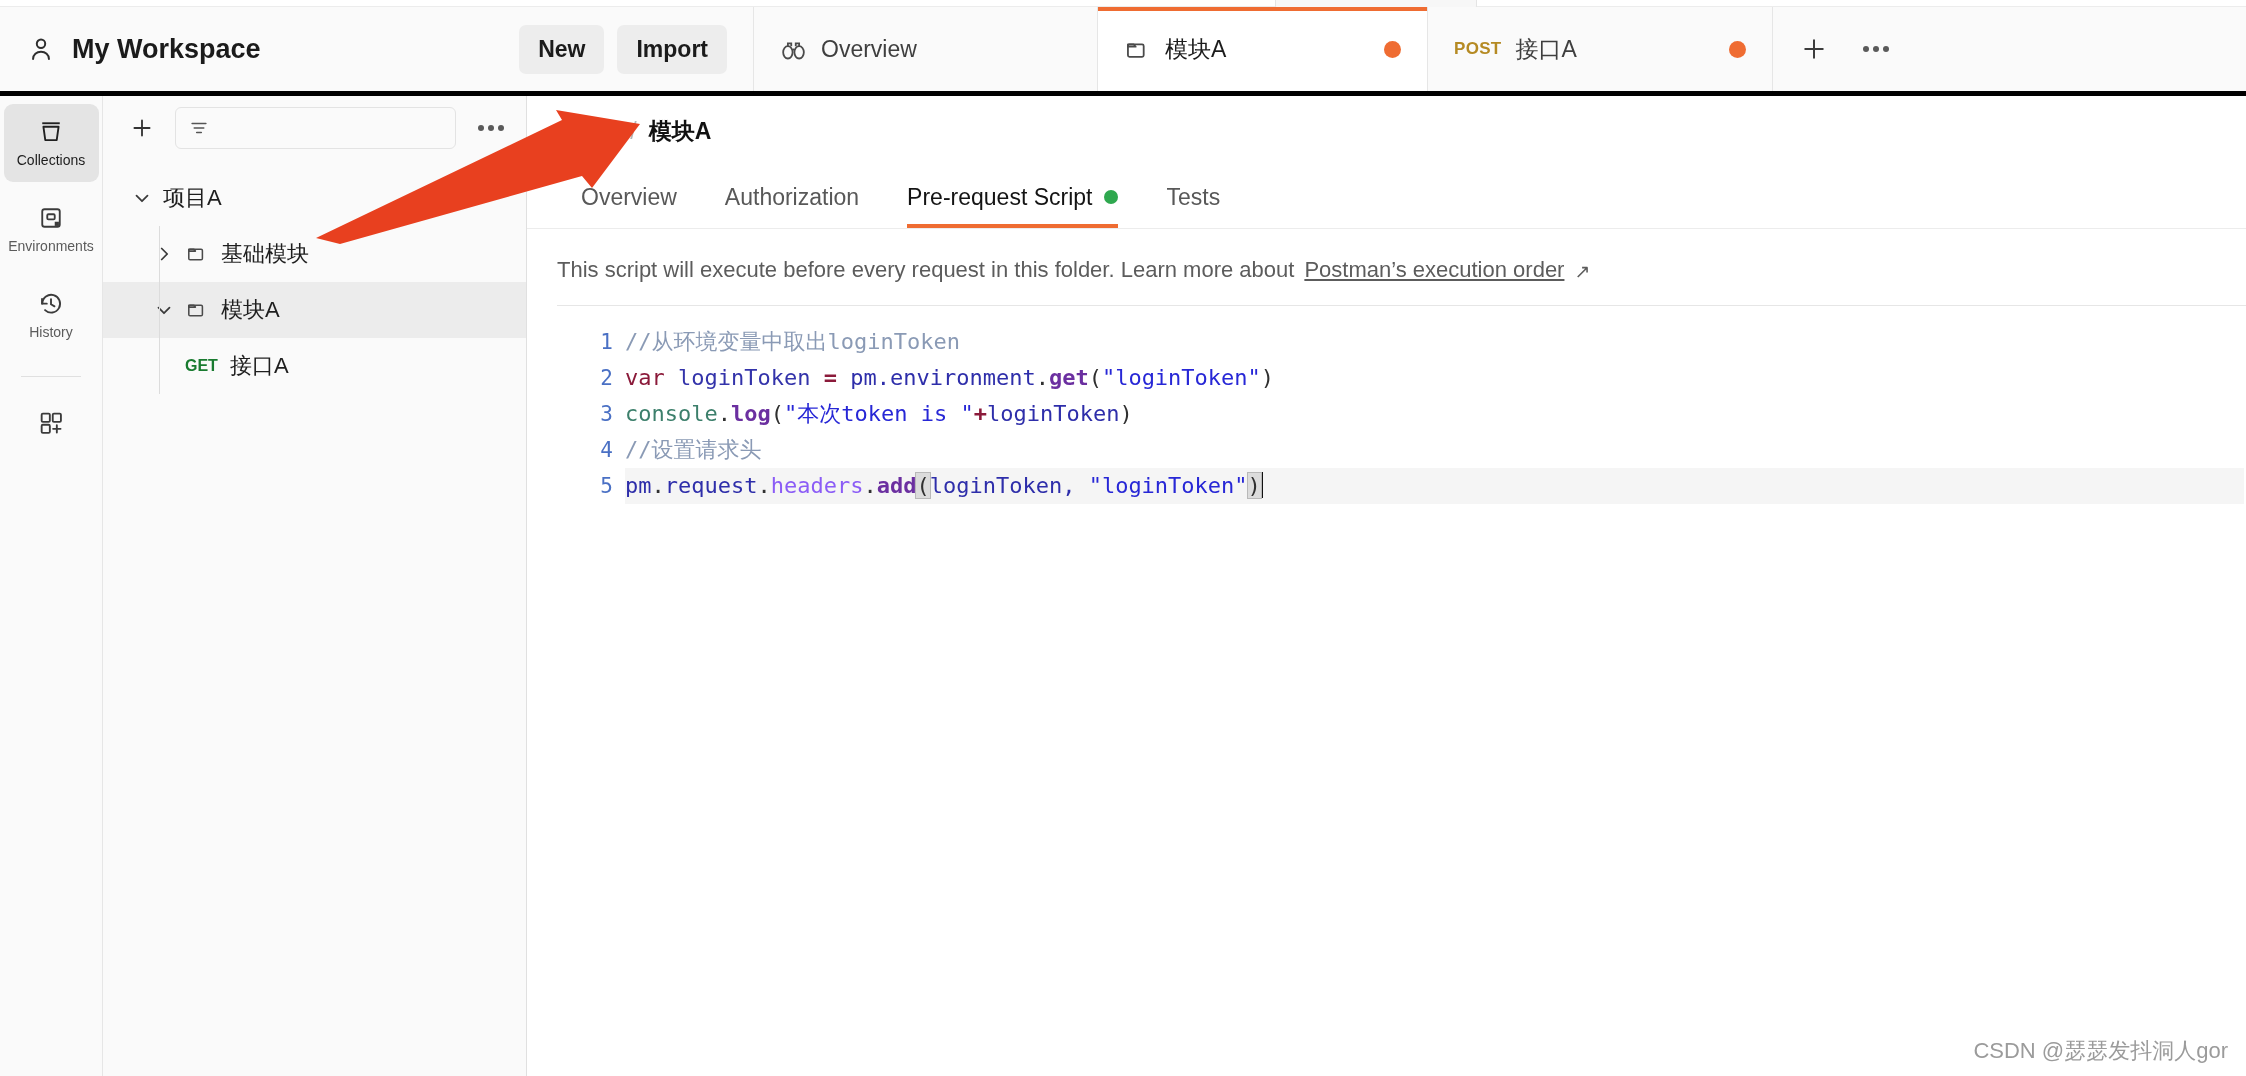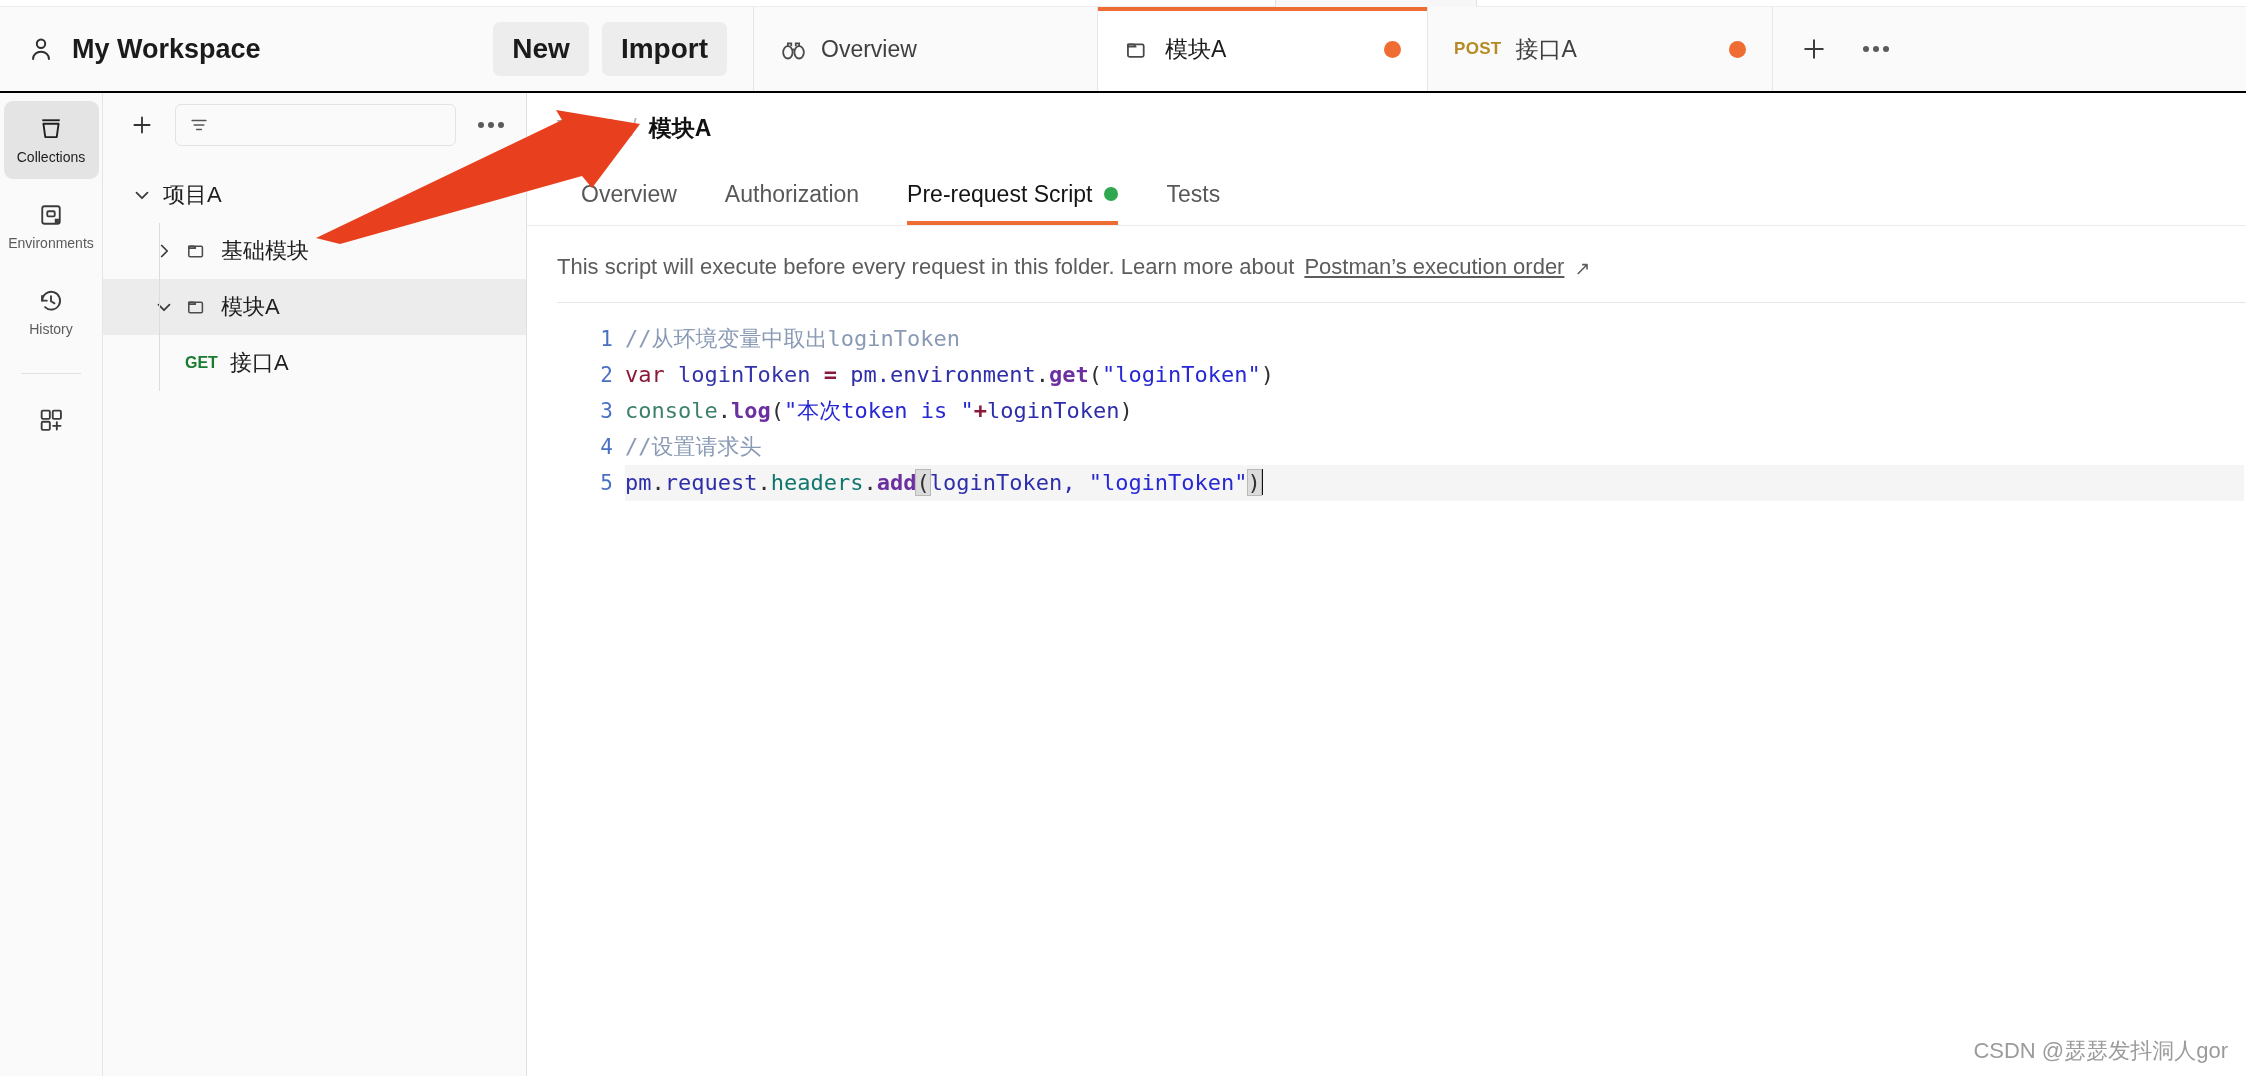--- a/index.html
+++ b/index.html
@@ -40,21 +40,21 @@
     border-radius: 8px;
   }
 
   
   .header {
     flex: 0 0 auto;
     height: 84px;
     display: flex;
     align-items: stretch;
     background: #d946ef;
-    border-bottom: 2px solid #000000;
+    border-bottom: 5px solid #000000;
     position: relative;
   }
   .ws-block {
     width: 754px;
     display: flex;
     align-items: center;
     padding: 0 26px 0 24px;
     box-sizing: border-box;
     background: #fafafa;
     border-right: 1px solid #e6e6e6;
@@ -70,21 +70,21 @@
   }
   .ws-title {
     font-size: 27px;
     font-weight: bold;
     color: #1b1b1b;
     margin-left: 14px;
     white-space: nowrap;
   }
   .ws-spacer { flex: 1 1 auto; }
   .ws-btn {
-    font-size: 28px;
+    font-size: 23px;
     font-weight: bold;
     color: #1b1b1b;
     background: #ededed;
     border: none;
     border-radius: 7px;
     padding: 11px 19px;
     margin-left: 13px;
     cursor: pointer;
     font-family: inherit;
     white-space: nowrap;
@@ -451,21 +451,21 @@
   }
   .cline.active-line { background: #f5f5f5; }
   .tok-comment { color: #8a9ab5; }
   .tok-kw      { color: #8b1a3a; }
   .tok-var     { color: #3333aa; }
   .tok-op      { color: #8b1a3a; font-weight: bold; }
   .tok-obj     { color: #2e2eaa; }
   .tok-fn      { color: #6b2fa0; font-weight: bold; }
   .tok-str     { color: #2727d6; }
   .tok-punct   { color: #303030; }
-  .tok-green   { color: #0f766e; }
+  .tok-green   { color: #8b5cf6; }
   .tok-teal    { color: #3c7f6b; }
   .brk {
     background: #dcdcdc;
     outline: 1px solid #b9b9b9;
   }
   .caret {
     display: inline-block;
     width: 2px;
     height: 26px;
     background: #111;

